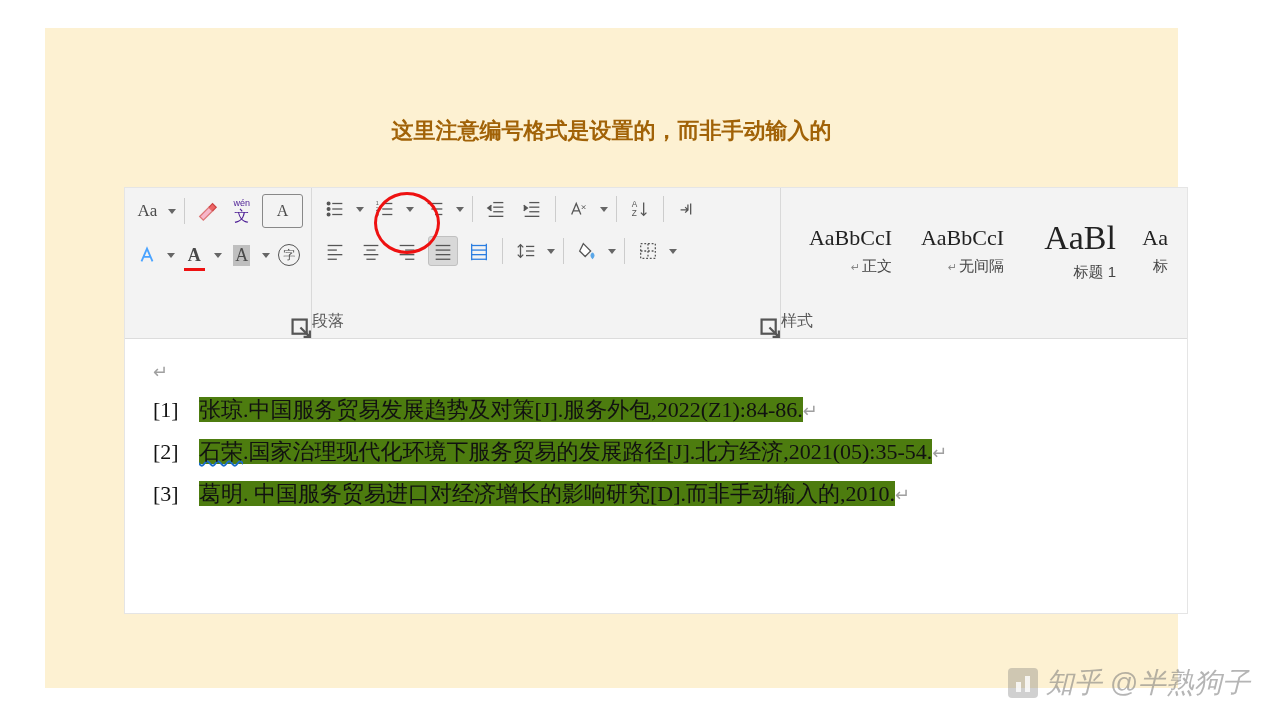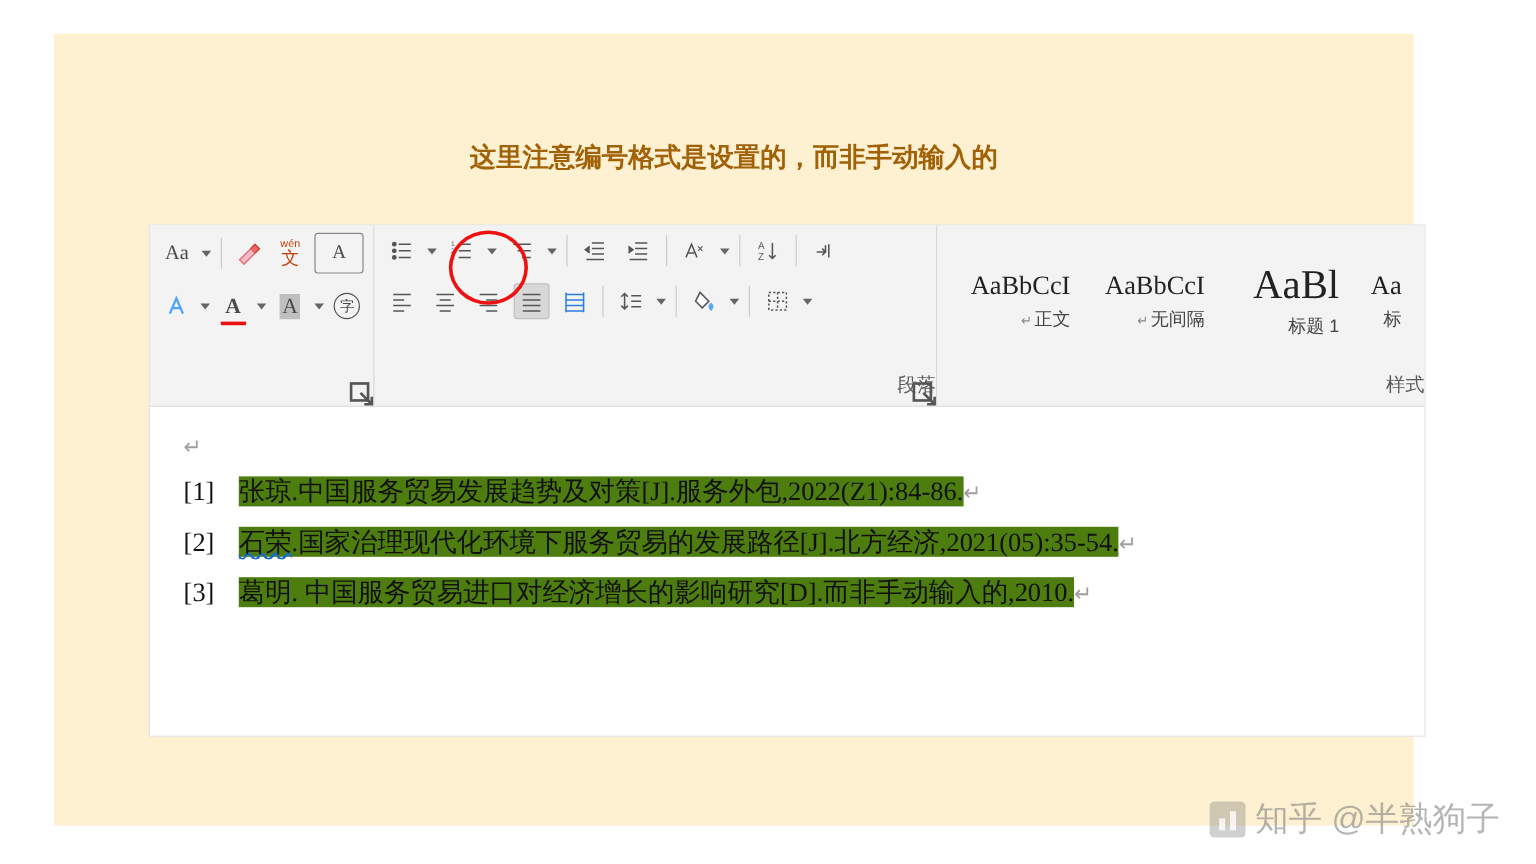--- a/index.html
+++ b/index.html
@@ -3,50 +3,50 @@
 <meta charset="utf-8">
 <style>
 html,body{margin:0;padding:0;width:1280px;height:720px;overflow:hidden;font-family:"Microsoft YaHei",sans-serif;background:#fff}
 .outer{width:1280px;height:720px;background:#fff;position:relative}
 .cream{position:absolute;left:45px;top:28px;width:1133px;height:660px;background:#fdf1d2}
 .caption{position:absolute;width:100%;top:88px;text-align:center;font-size:22px;font-weight:700;color:#a16207}
 .appframe{position:absolute;left:80px;top:160px;width:1062px;height:425px;background:#fff;box-shadow:0 0 0 1px #e5e5e5}
 .ribbon{display:flex;background:#f3f3f3;border-bottom:1px solid #dcdcdc;height:150px;position:relative}
 .group{border-right:1px solid #d9d9d9;position:relative;display:flex;flex-direction:column}
 .group-body{flex:1;padding:6px 8px 2px 8px;display:flex;flex-direction:column;gap:4px}
-.group-label{font-size:16px;color:#5a5a5a;text-align:right;padding:4px 0 6px 0}
+.group-label{font-size:16px;color:#5a5a5a;text-align:left;padding:4px 0 6px 0}
 .launcher{position:absolute;bottom:6px;right:6px;width:14px;height:14px;color:#777}
 .row{display:flex;align-items:center;gap:6px}
 .btn{width:28px;height:28px;display:flex;align-items:center;justify-content:center;color:#4a4a4a;border:1px solid transparent;border-radius:3px}
 .btn.sel{background:#d8d8d8;border-color:#c0c0c0}
 .drop{width:8px;display:flex;align-items:center;justify-content:center;color:#666;font-size:9px}
 .sep{width:1px;height:26px;background:#ccc;margin:0 2px}
 .caret::after{content:"";border-left:4px solid transparent;border-right:4px solid transparent;border-top:5px solid #666}
 .txtbtn{padding:2px 6px;border:1px solid #888;border-radius:3px;font-size:16px;font-family:serif}
-.wen{display:flex;flex-direction:column;line-height:1;color:#c2410c}
+.wen{display:flex;flex-direction:column;line-height:1;color:#4c1d95}
 .wen .py{font-size:9px}
 .wen .ch{font-size:15px}
 .font-underline{position:relative}
 .font-underline::after{content:"";position:absolute;left:2px;right:2px;bottom:-2px;height:3px;background:#e11}
 .font-hl{background:#bfbfbf;padding:0 2px}
 .styles{flex:1;display:flex;align-items:stretch}
 .style-item{width:110px;display:flex;flex-direction:column;align-items:flex-end;justify-content:center;gap:6px;border:1px solid transparent}
 .style-sample{font-family:"Times New Roman",serif;font-size:22px;color:#222}
 .style-sample.big{font-size:34px;font-weight:400}
 .style-name{font-size:15px;color:#444}
 .style-name .ret{font-size:11px;color:#888;margin-right:2px}
 .circle{position:absolute;width:60px;height:56px;border:3px solid #e11;border-radius:50%;pointer-events:none}
 .doc{padding:16px 28px 8px 28px;font-family:"SimSun","Times New Roman",serif;font-size:22px;color:#111;line-height:1.9}
 .pmark{color:#a0a0a0;font-size:18px}
 .ref{display:flex;align-items:flex-start}
 .ref .num{width:46px;flex-shrink:0}
 .ref .body{flex:1}
 .hl{background:#4d7c0f}
 .wavy{text-decoration:underline wavy #1a6dcc;text-decoration-thickness:1.5px}
-.wm{position:absolute;right:30px;bottom:18px;font-size:28px;color:rgba(120,120,120,.55);display:flex;align-items:center;gap:8px}
+.wm{position:absolute;right:30px;bottom:18px;font-size:28px;color:rgba(120,120,120,.55);font-style:italic;display:flex;align-items:center;gap:8px}
 .wm-logo{width:30px;height:30px;border-radius:4px;background:rgba(120,120,120,.35);position:relative}
 .wm-logo::before,.wm-logo::after{content:"";position:absolute;background:rgba(255,255,255,.8);width:5px;bottom:6px}
 .wm-logo::before{left:8px;height:10px}
 .wm-logo::after{right:8px;height:16px}
 svg{width:22px;height:22px;stroke:#555;stroke-width:1.4;fill:none}
 </style>
 </head>
 <body>
 
 <div class="outer">

